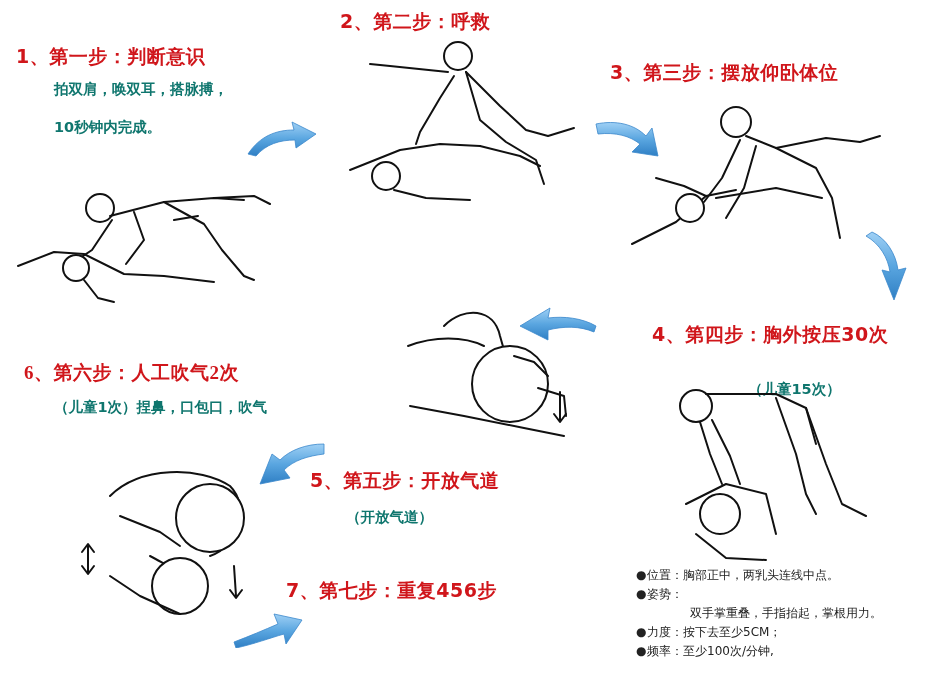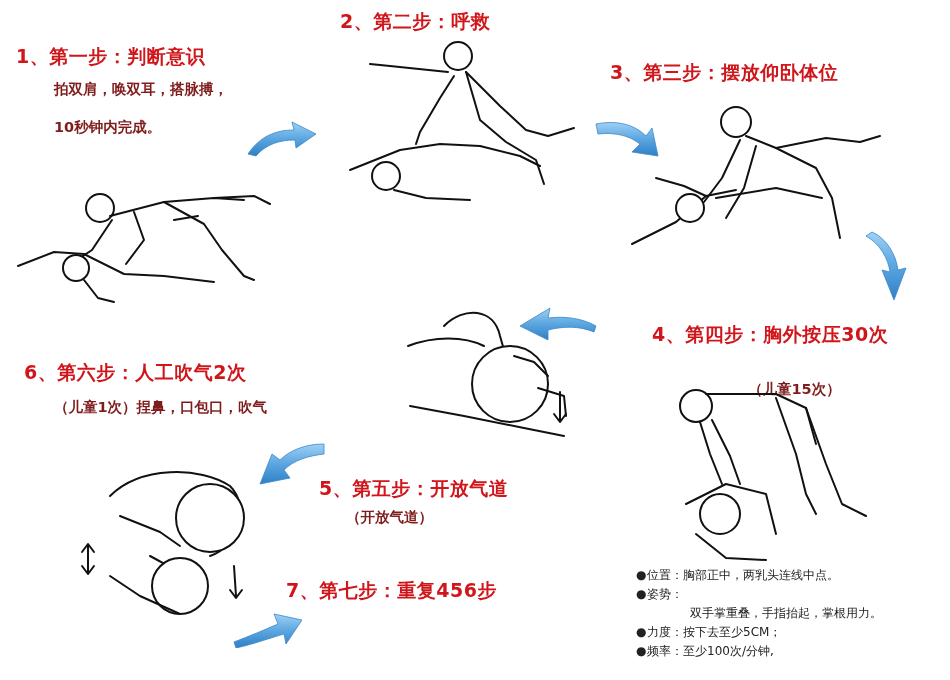--- a/index.html
+++ b/index.html
@@ -4,21 +4,21 @@
 <style>
   * { box-sizing: border-box; margin: 0; padding: 0; }
   html, body { width: 950px; height: 680px; background: #ffffff; overflow: hidden; }
   body { position: relative; font-family: "DejaVu Sans", sans-serif; }
   .title {
     position: absolute; color: #d0161b; font-weight: bold; font-size: 19px;
     white-space: nowrap; letter-spacing: 0.5px;
     font-family: "DejaVu Sans", sans-serif;
   }
   .sub {
-    position: absolute; color: #7f1d1d; font-weight: bold; font-size: 14.5px;
+    position: absolute; color: #0f766e; font-weight: bold; font-size: 14.5px;
     white-space: nowrap; font-family: "DejaVu Sans", sans-serif;
   }
   .notes { position: absolute; left: 636px; top: 566px; font-size: 12px; color: #222; line-height: 19px; font-family: "DejaVu Sans", sans-serif; }
   .note-row { display: flex; white-space: nowrap; }
   .note-bullet { width: 11px; display: inline-block; }
   .note-label { display: inline-block; }
   .note-text { display: inline-block; }
   .indent { padding-left: 54px; text-align: right; }
   .arrow { position: absolute; }
   .illus { position: absolute; }
@@ -49,26 +49,26 @@
 
 <div class="title" style="left:610px; top:60px;">
   <span>3、</span><span>第三步：摆放仰卧体位</span>
 </div>
 
 <div class="title" style="left:612px; top:322px;margin-left:40px;">
   <span>4、</span><span>第四步：胸外按压30次</span>
 </div>
 <div class="sub" style="left:748px; top:380px;">（儿童15次）</div>
 
-<div class="title" style="left:319px; top:468px;margin-top:8px;">
+<div class="title" style="left:310px; top:468px;">
   <span>5、</span><span>第五步：开放气道</span>
 </div>
 <div class="sub" style="left:346px; top:508px;">（开放气道）</div>
 
-<div class="title" style="left:24px; top:360px;">
+<div class="title" style="left:24px; top:360px;font-family:Liberation Serif, serif;">
   <span>6、</span><span>第六步：人工吹气2次</span>
 </div>
 <div class="sub" style="left:54px; top:398px;">（儿童1次）捏鼻，口包口，吹气</div>
 
 <div class="title" style="left:286px; top:578px;">
   <span>7、</span><span>第七步：重复456步</span>
 </div>
 
 <div class="notes">
   <div class="note-row">

